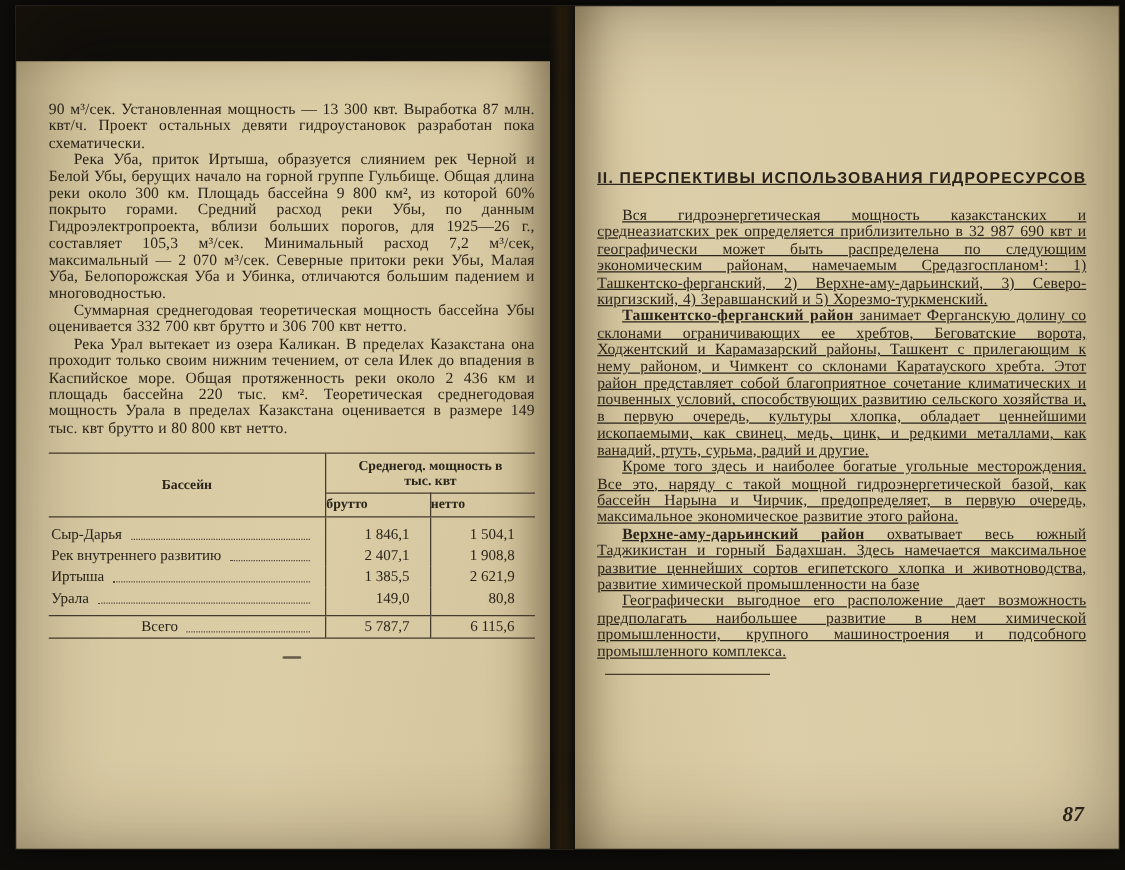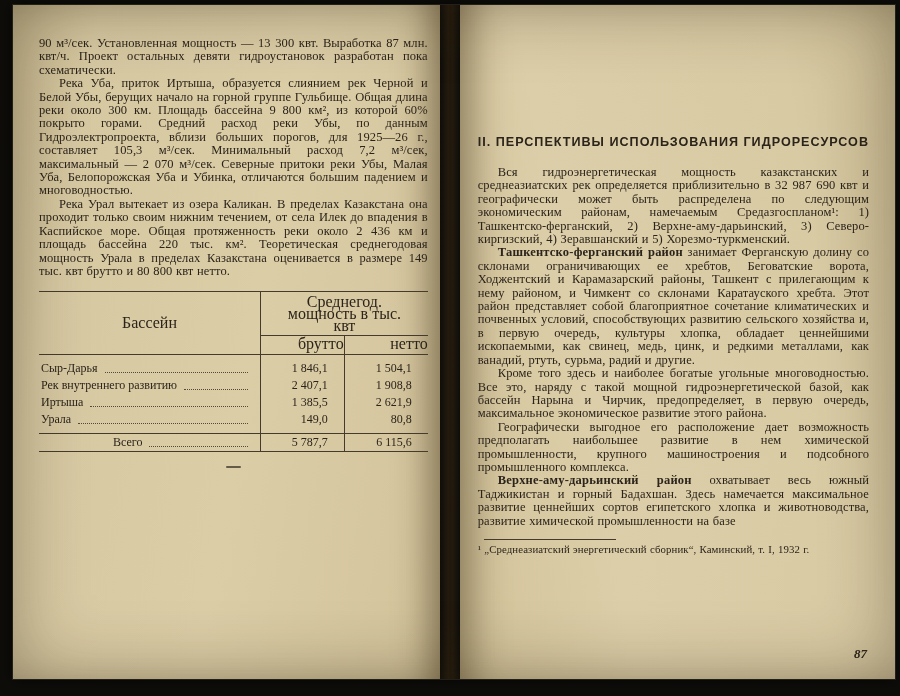--- a/index.html
+++ b/index.html
@@ -26,25 +26,27 @@
   .page {
     position: relative;
     flex: 1 1 0;
     color: #2b241b;
     box-sizing: border-box;
   }
   .page.left {
     background: linear-gradient(100deg, #c6b78f 0%, #d6c8a1 16%, #dbcda6 55%, #d2c39b 100%);
     padding: 32px 12px 0 26px;
     box-shadow: inset -30px 0 34px -20px rgba(58,42,18,.55);
+    margin-top: 44px;
   }
   .page.right {
     background: linear-gradient(260deg, #ccbd95 0%, #d8caa3 22%, #dccea8 68%, #d1c299 100%);
     padding: 8px 26px 16px 18px;
     box-shadow: inset 32px 0 36px -22px rgba(58,42,18,.5);
+    text-decoration: underline;
   }
   .gutter {
     width: 20px;
     background: linear-gradient(90deg,
       rgba(70,52,24,0) 0%,
       rgba(56,40,17,.5) 42%,
       rgba(42,29,10,.66) 52%,
       rgba(56,40,17,.48) 62%,
       rgba(70,52,24,0) 100%);
   }
@@ -63,38 +65,38 @@
   
   table.basin-table {
     width: 100%;
     border-collapse: collapse;
     margin-top: 13px;
     font-size: 12px;
     border-top: 1px solid #443b2d;
     border-bottom: 1px solid #443b2d;
   }
   table.basin-table th {
-    font-weight: normal;
-    font-size: 16px;
+    font-weight: bold;
+    font-size: 11px;
     line-height: 12px;
   }
   th.basin-h {
     width: 57%;
     text-align: center;
     vertical-align: middle;
     border-right: 1px solid #443b2d;
   }
   th.power-h {
     border-bottom: 1px solid #443b2d;
     text-align: center;
     padding: 4px 14px 3px;
   }
   th.sub-h {
     width: 21.5%;
-    text-align: right;
+    text-align: left;
     padding: 2px 0 4px;
   }
   th.sub-h + th.sub-h { border-left: 1px solid #443b2d; }
   thead { border-bottom: 1px solid #443b2d; }
   td.name { padding: 1px 6px 1px 2px; }
   td.name .namewrap { display: flex; align-items: flex-end; }
   td.name .leader {
     flex: 1;
     border-bottom: 1px dotted #544a3a;
     margin: 0 6px 3px 7px;
@@ -137,34 +139,35 @@
   }
   p.footnote {
     font-size: 10.8px !important;
     line-height: 11.8px !important;
     text-indent: 1.4em;
     text-align: justify;
   }
   .page-number {
     position: absolute;
     right: 28px; bottom: 17px;
-    font-size: 13px;
+    font-size: 17px;
     font-weight: bold;
     font-style: italic;
   }
 </style>
 </head>
 <body>
 
 <div class="spread">
 
   <div class="page left">
     <div id="left-paras">
         <p class="noindent">90 м³/сек. Установленная мощность — 13 300 квт. Выработка 87 млн. квт/ч. Проект остальных девяти гидроустановок разработан пока схематически.</p>
         <p>Река Уба, приток Иртыша, образуется слиянием рек Черной и Белой Убы, берущих начало на горной группе Гульбище. Общая длина реки около 300 км. Площадь бассейна 9 800 км², из которой 60% покрыто горами. Средний расход реки Убы, по данным Гидроэлектропроекта, вблизи больших порогов, для 1925—26 г., составляет 105,3 м³/сек. Минимальный расход 7,2 м³/сек, максимальный — 2 070 м³/сек. Северные притоки реки Убы, Малая Уба, Белопорожская Уба и Убинка, отличаются большим падением и многоводностью.</p>
+        <p>Суммарная среднегодовая теоретическая мощность бассейна Убы оценивается 332 700 квт брутто и 306 700 квт нетто.</p>
         <p>Река Урал вытекает из озера Каликан. В пределах Казакстана она проходит только своим нижним течением, от села Илек до впадения в Каспийское море. Общая протяженность реки около 2 436 км и площадь бассейна 220 тыс. км². Теоретическая среднегодовая мощность Урала в пределах Казакстана оценивается в размере 149 тыс. квт брутто и 80 800 квт нетто.</p>
       </div>
 
     <table class="basin-table">
       <thead>
         <tr>
           <th class="basin-h" rowspan="2">Бассейн</th>
           <th class="power-h" colspan="2">Среднегод. мощность в тыс. квт</th>
         </tr>
         <tr>
@@ -232,24 +235,23 @@
   </div>
 
   <div class="gutter"></div>
 
   <div class="page right">
     <h2 class="chapter">II. ПЕРСПЕКТИВЫ ИСПОЛЬЗОВАНИЯ ГИДРОРЕСУРСОВ</h2>
 
     <div id="right-paras">
         <p>Вся гидроэнергетическая мощность казакстанских и среднеазиатских рек определяется приблизительно в 32 987 690 квт и географически может быть распределена по следующим экономическим районам, намечаемым Средазгоспланом¹: 1) Ташкентско-ферганский, 2) Верхне-аму-дарьинский, 3) Северо-киргизский, 4) Зеравшанский и 5) Хорезмо-туркменский.</p>
         <p><b>Ташкентско-ферганский район</b> занимает Ферганскую долину со склонами ограничивающих ее хребтов, Беговатские ворота, Ходжентский и Карамазарский районы, Ташкент с прилегающим к нему районом, и Чимкент со склонами Каратауского хребта. Этот район представляет собой благоприятное сочетание климатических и почвенных условий, способствующих развитию сельского хозяйства и, в первую очередь, культуры хлопка, обладает ценнейшими ископаемыми, как свинец, медь, цинк, и редкими металлами, как ванадий, ртуть, сурьма, радий и другие.</p>
-        <p>Кроме того здесь и наиболее богатые угольные многоводностью. Все это, наряду с такой мощной гидроэнергетической базой, как бассейн Нарына и Чирчик, предопределяет, в первую очередь, максимальное экономическое развитие этого района.</p>
+        <p>Кроме того здесь и наиболее богатые угольные месторождения. Все это, наряду с такой мощной гидроэнергетической базой, как бассейн Нарына и Чирчик, предопределяет, в первую очередь, максимальное экономическое развитие этого района.</p>
+        <p><b>Верхне-аму-дарьинский район</b> охватывает весь южный Таджикистан и горный Бадахшан. Здесь намечается максимальное развитие ценнейших сортов египетского хлопка и животноводства, развитие химической промышленности на базе</p>
         <p>Географически выгодное его расположение дает возможность предполагать наибольшее развитие в нем химической промышленности, крупного машиностроения и подсобного промышленного комплекса.</p>
-        <p><b>Верхне-аму-дарьинский район</b> охватывает весь южный Таджикистан и горный Бадахшан. Здесь намечается максимальное развитие ценнейших сортов египетского хлопка и животноводства, развитие химической промышленности на базе</p>
       </div>
 
     <div class="footnote-rule"></div>
-    <p class="footnote noindent">¹ „Среднеазиатский энергетический сборник“, Каминский, т. I, 1932 г.</p>
 
     <div class="page-number">87</div>
   </div>
 
 </div>
 
 </body></html>

